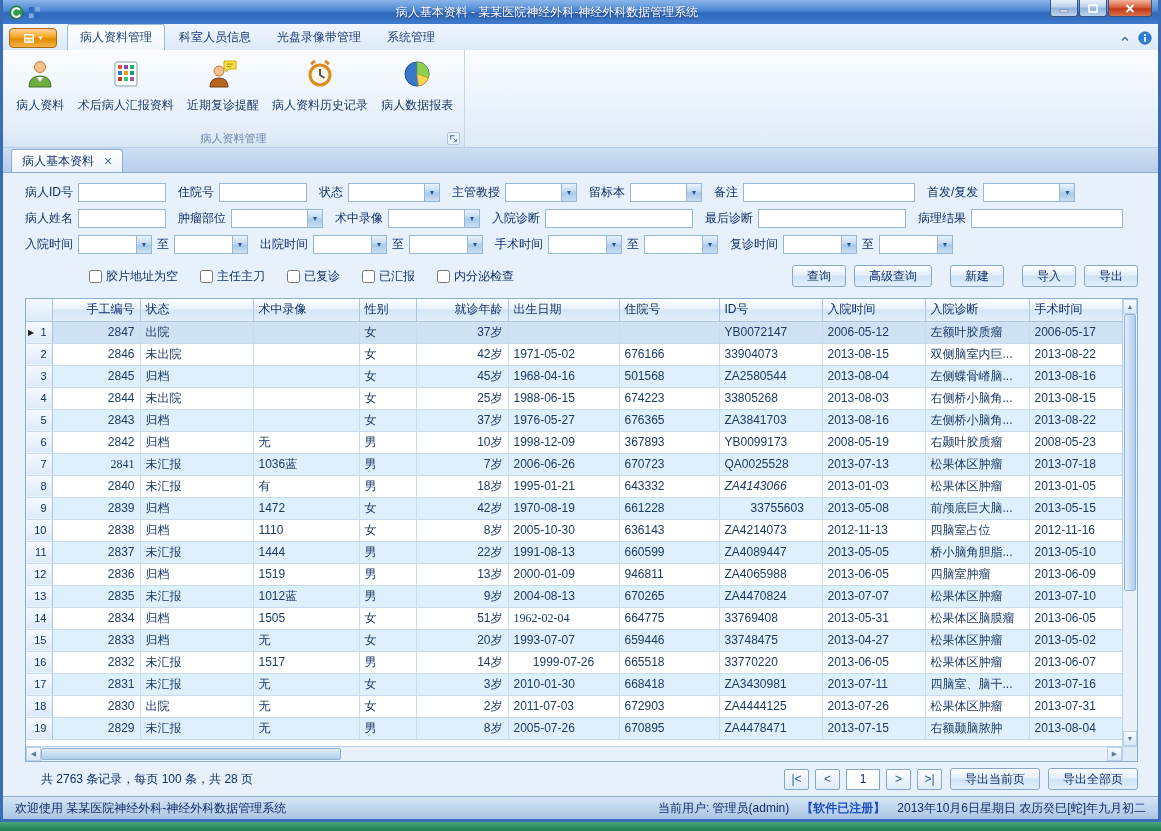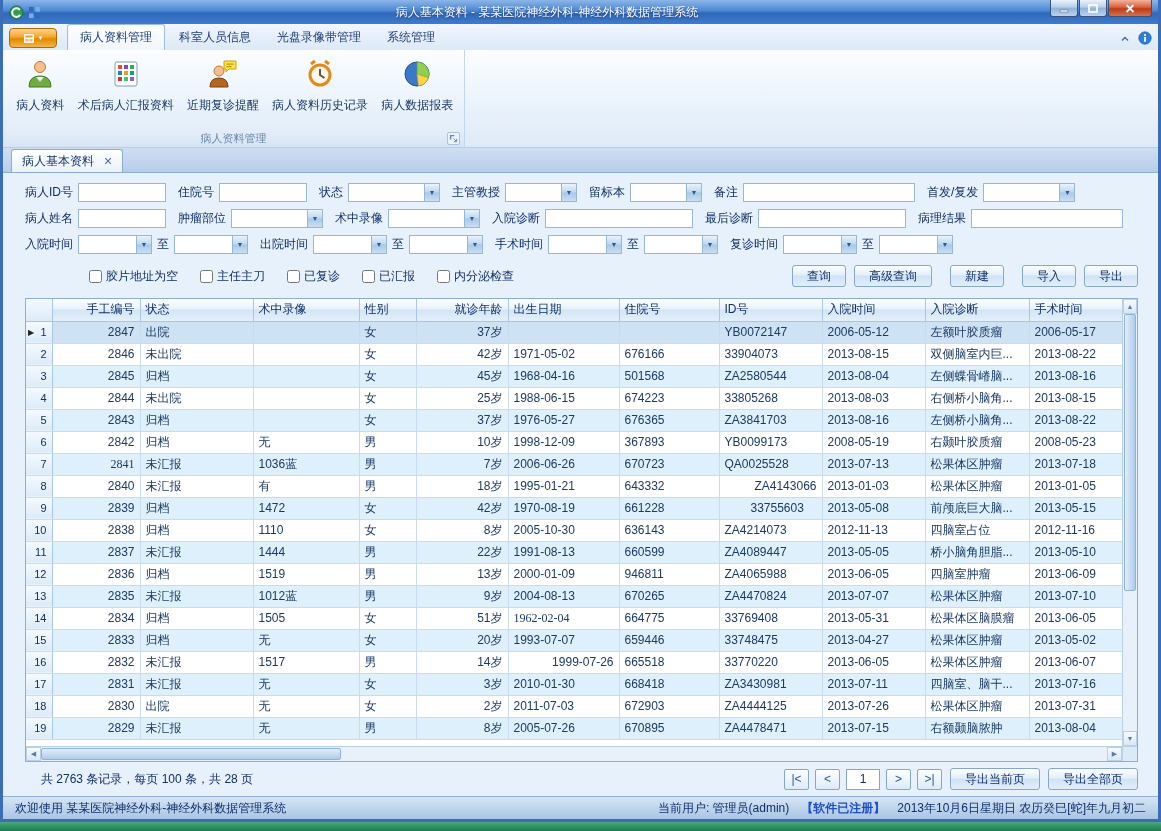--- a/index.html
+++ b/index.html
@@ -581,21 +581,21 @@
                 </tr>
                 <tr class="even">
                   <td class="ind">8</td>
                   <td style="text-align: right;">2840</td>
                   <td style="text-align: left;">未汇报</td>
                   <td style="text-align: left;">有</td>
                   <td style="text-align: left;">男</td>
                   <td style="text-align: right;">18岁</td>
                   <td style="text-align: left;">1995-01-21</td>
                   <td style="text-align: left;">643332</td>
-                  <td style="text-align: right;">ZA4143066</td>
+                  <td style="text-align: left; font-style: italic;">ZA4143066</td>
                   <td style="text-align: left;">2013-01-03</td>
                   <td style="text-align: left;">松果体区肿瘤</td>
                   <td style="text-align: left;">2013-01-05</td>
                 </tr>
                 <tr class="odd">
                   <td class="ind">9</td>
                   <td style="text-align: right;">2839</td>
                   <td style="text-align: left;">归档</td>
                   <td style="text-align: left;">1472</td>
                   <td style="text-align: left;">女</td>
@@ -691,21 +691,21 @@
                   <td style="text-align: left;">松果体区肿瘤</td>
                   <td style="text-align: left;">2013-05-02</td>
                 </tr>
                 <tr class="even">
                   <td class="ind">16</td>
                   <td style="text-align: right;">2832</td>
                   <td style="text-align: left;">未汇报</td>
                   <td style="text-align: left;">1517</td>
                   <td style="text-align: left;">男</td>
                   <td style="text-align: right;">14岁</td>
-                  <td style="text-align: right;">1999-07-26</td>
+                  <td style="text-align: center;">1999-07-26</td>
                   <td style="text-align: left;">665518</td>
                   <td style="text-align: left;">33770220</td>
                   <td style="text-align: left;">2013-06-05</td>
                   <td style="text-align: left;">松果体区肿瘤</td>
                   <td style="text-align: left;">2013-06-07</td>
                 </tr>
                 <tr class="odd">
                   <td class="ind">17</td>
                   <td style="text-align: right;">2831</td>
                   <td style="text-align: left;">未汇报</td>

